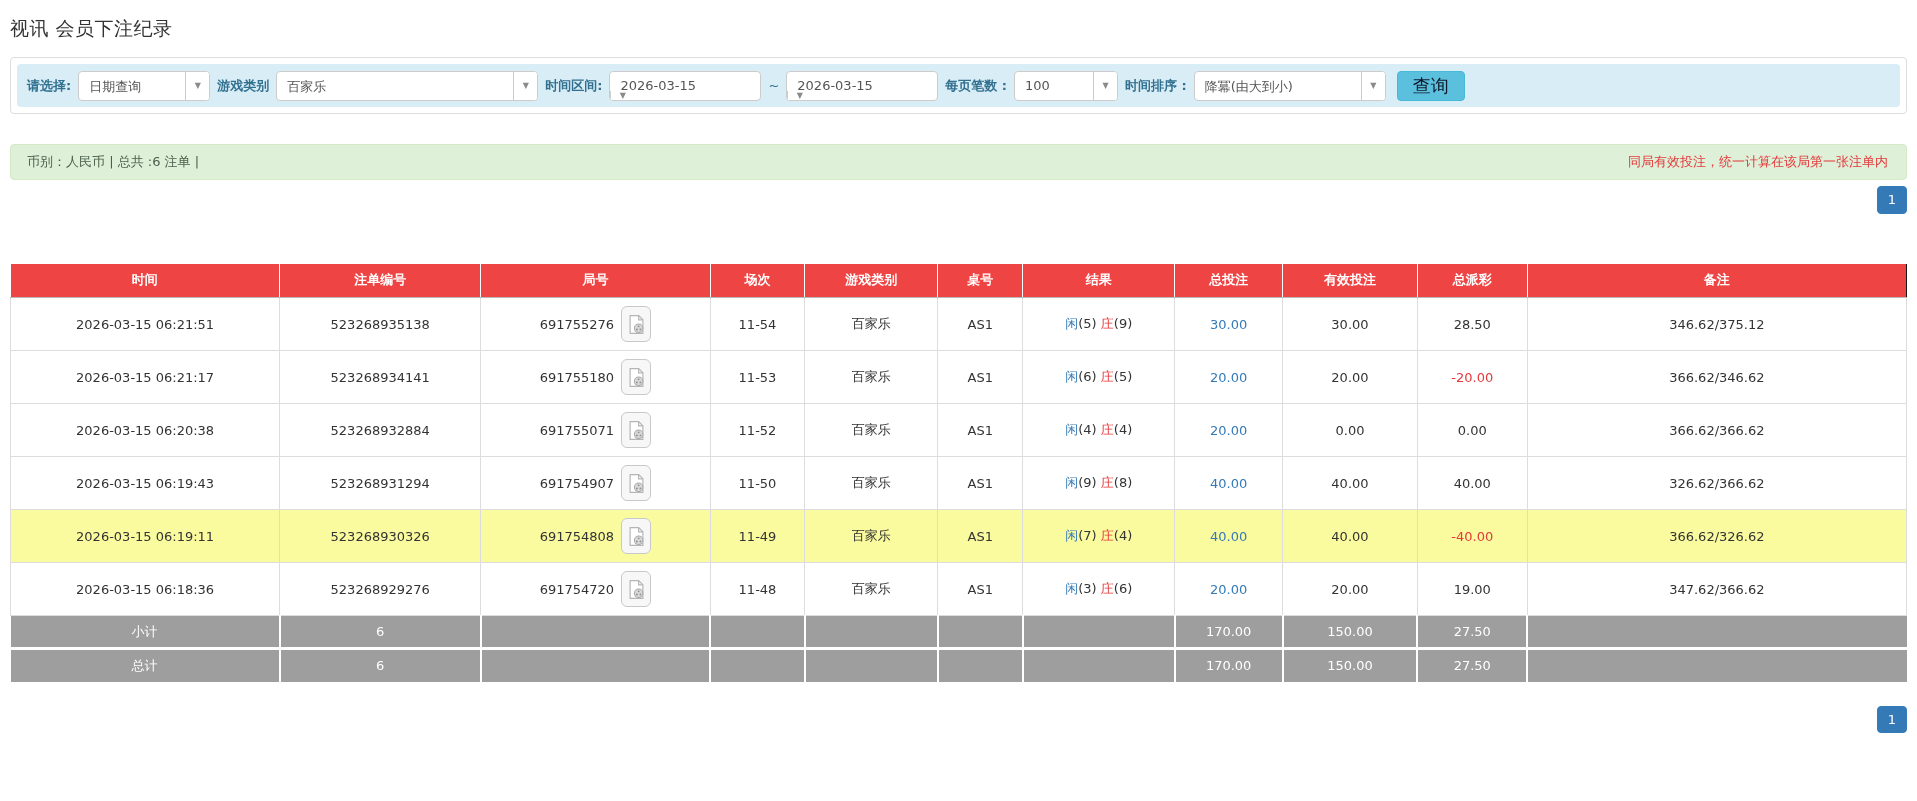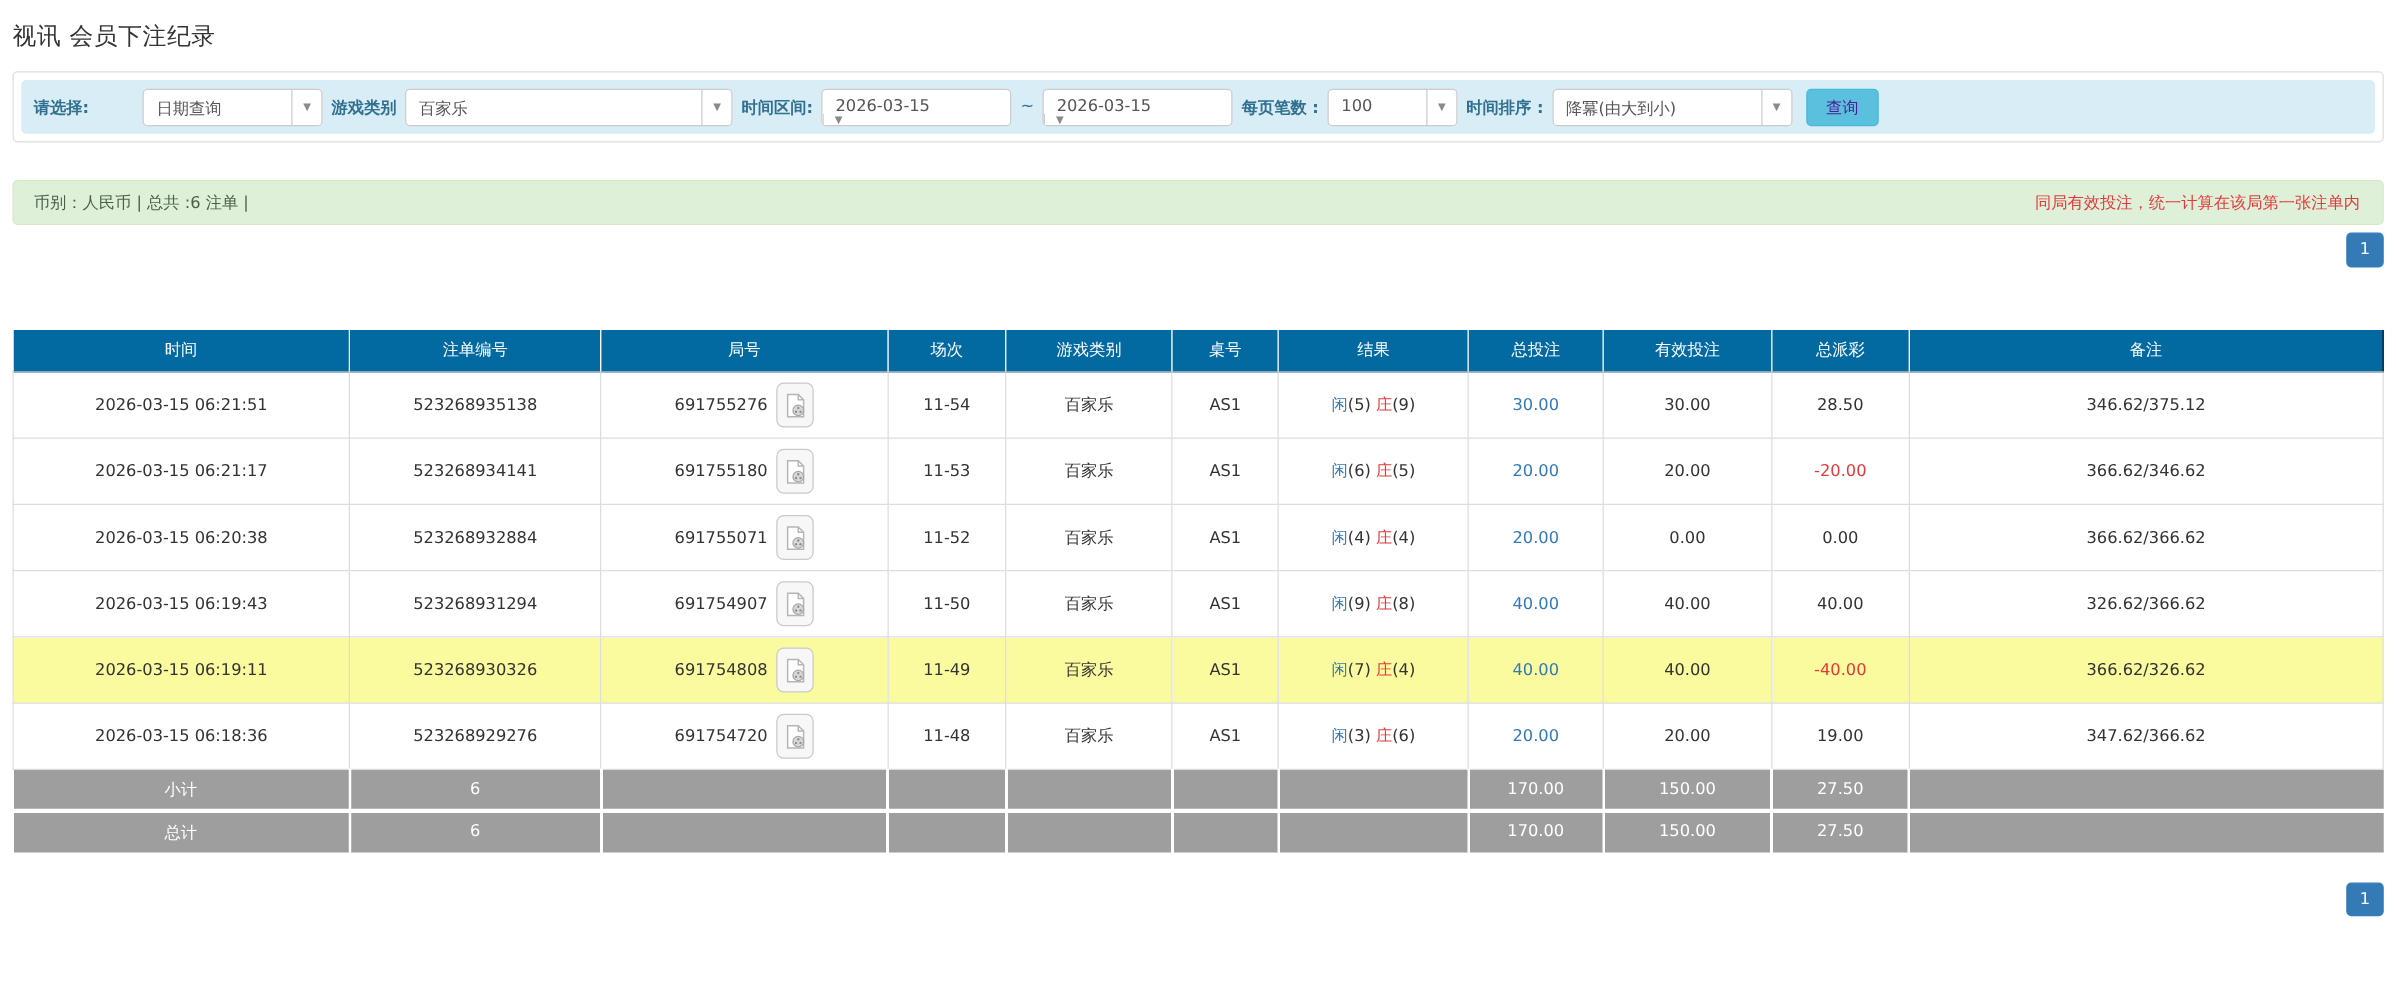--- a/index.html
+++ b/index.html
@@ -22,26 +22,26 @@
   .flabel { color:#31708f; font-weight:bold; white-space:nowrap; }
   .combo {
     display:flex; align-items:stretch; background:#fff;
     border:1px solid #ccc; border-radius:4px; height:30px; overflow:hidden;
   }
   .combo .val { padding:6px 10px 0 10px; color:#555; flex:1; white-space:nowrap; overflow:hidden; }
   .combo .arrow {
     width:24px; border-left:1px solid #ccc; display:flex;
     align-items:center; justify-content:center; color:#8a8a8a; font-size:8px; background:#fff;
   }
-  .w-select { width:144px;margin-left:36px; } .w-game { width:262px; } .w-date { width:152px;flex-direction:column; }
+  .w-select { width:132px; } .w-game { width:262px; } .w-date { width:152px;flex-direction:column; }
   .w-size { width:104px; } .w-sort { width:192px;gap:32px; }
   .tilde { color:#31708f; }
   .btn-search {
-    background:#5bc0de; border:1px solid #46b8da; color:#4c1d95;
-    border-radius:4px; height:30px; padding:0 15px; font-size:13px;
+    background:#5bc0de; border:1px solid #46b8da; color:#0f172a;
+    border-radius:4px; height:30px; padding:0 15px; font-size:18px;
     font-family:inherit; cursor:pointer; margin-left:4px;
   }
 
   
   .alert {
     margin-top:30px; background:#dff0d8; border:1px solid #d6e9c6; border-radius:4px;
     padding:8px 18px 8px 16px; display:flex; justify-content:space-between; align-items:center;
   }
   .alert-left { color:#4a5f4b; }
   .alert-right { color:#e4393c;font-family:Liberation Serif, serif; }
@@ -51,21 +51,21 @@
   .pager-top { margin:6px 0 50px 0; }
   .pager-bottom { margin:24px 0 20px 0; }
   .btn-page {
     background:#337ab7; border:1px solid #337ab7; color:#fff; border-radius:4px;
     font-size:13px; padding:5px 10px; font-family:inherit; cursor:pointer; line-height:1.2;
   }
 
   
   table.records { width:100%; border-collapse:collapse; table-layout:fixed; }
   thead th {
-    background:#0369a1; color:#fff; font-size:13px; font-weight:normal;
+    background:#ef4444; color:#fff; font-size:13px; font-weight:bold;
     height:34px; border-right:1px solid #fff; border-bottom:1px solid #bbb; text-align:center;
   }
   thead th:last-child { border-right:1px solid #161616; }
   tbody td {
     height:53px; text-align:center; font-size:13px; color:#333;
     border:1px solid #ddd; background:#fff; overflow:hidden;
   }
   tr.highlight td { background:#fafa9e; }
   .blue { color:#337ab7; }
   .red { color:#e4393c; }

